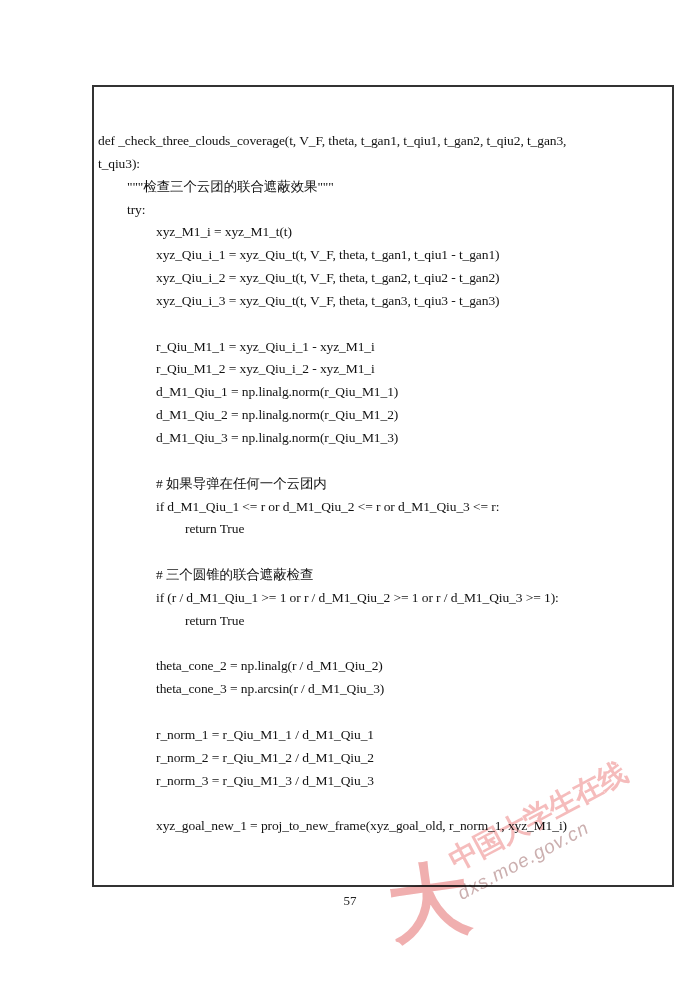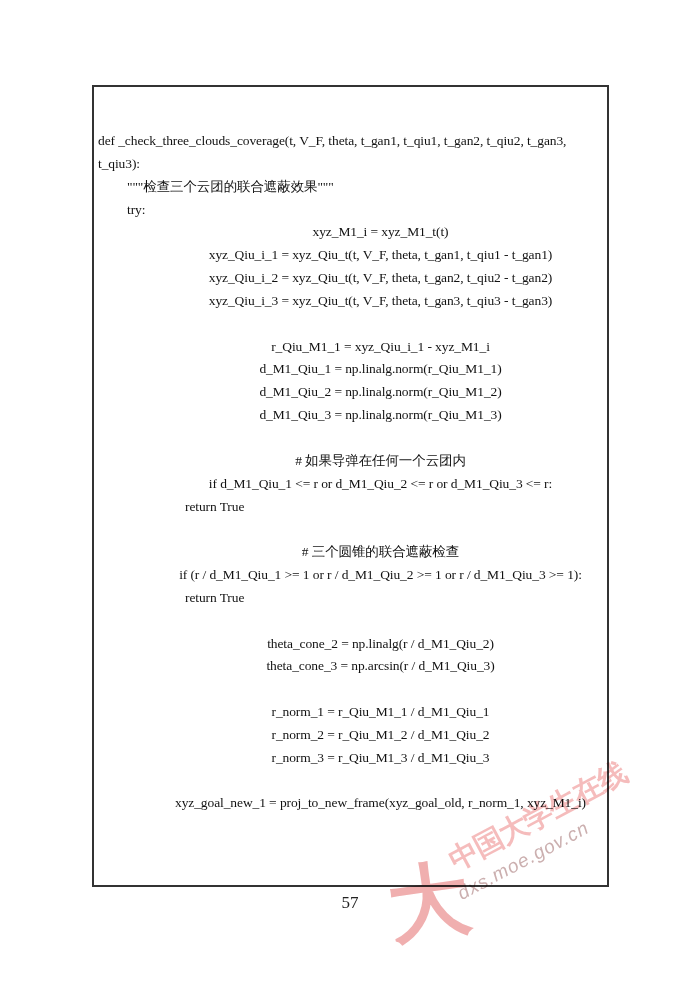--- a/index.html
+++ b/index.html
@@ -15,46 +15,46 @@
   }
   .page {
     position: absolute;
     inset: 0;
     background: #ffffff;
   }
   .code-box {
     position: absolute;
     left: 92px;
     top: 85px;
-    width: 517px;
+    width: 582px;
     height: 802px;
     border: 2px solid #333333;
     background: transparent;
     padding: 43px 2px 8px 4px;
     overflow: hidden;
   }
   .code-line {
     font-size: 13.5px;
     line-height: 22.85px;
     height: 22.85px;
     white-space: pre;
     letter-spacing: -0.1px;
     color: #121212;
   }
   .code-line.indent-0 { padding-left: 0; }
   .code-line.indent-1 { padding-left: 29px; }
-  .code-line.indent-2 { padding-left: 58px; text-align: center; }
+  .code-line.indent-2 { padding-left: 58px; }
   .code-line.indent-3 { padding-left: 87px; }
   .page-number {
     position: absolute;
     left: 0;
     top: 893px;
     width: 700px;
     text-align: center;
-    font-size: 17px;
+    font-size: 13px;
     color: #222222;
   }
   .watermark {
     position: absolute;
     inset: 0;
     pointer-events: none;
     mix-blend-mode: multiply;
   }
   .wm-logo {
     position: absolute;
@@ -105,20 +105,21 @@
         <div class="code-line indent-0">def _check_three_clouds_coverage(t, V_F, theta, t_gan1, t_qiu1, t_gan2, t_qiu2, t_gan3,</div>
         <div class="code-line indent-0">t_qiu3):</div>
         <div class="code-line indent-1">"""检查三个云团的联合遮蔽效果"""</div>
         <div class="code-line indent-1">try:</div>
         <div class="code-line indent-2">xyz_M1_i = xyz_M1_t(t)</div>
         <div class="code-line indent-2">xyz_Qiu_i_1 = xyz_Qiu_t(t, V_F, theta, t_gan1, t_qiu1 - t_gan1)</div>
         <div class="code-line indent-2">xyz_Qiu_i_2 = xyz_Qiu_t(t, V_F, theta, t_gan2, t_qiu2 - t_gan2)</div>
         <div class="code-line indent-2">xyz_Qiu_i_3 = xyz_Qiu_t(t, V_F, theta, t_gan3, t_qiu3 - t_gan3)</div>
         <div class="code-line indent-0">&nbsp;</div>
         <div class="code-line indent-2">r_Qiu_M1_1 = xyz_Qiu_i_1 - xyz_M1_i</div>
+        <div class="code-line indent-2">r_Qiu_M1_2 = xyz_Qiu_i_2 - xyz_M1_i</div>
         <div class="code-line indent-2">d_M1_Qiu_1 = np.linalg.norm(r_Qiu_M1_1)</div>
         <div class="code-line indent-2">d_M1_Qiu_2 = np.linalg.norm(r_Qiu_M1_2)</div>
         <div class="code-line indent-2">d_M1_Qiu_3 = np.linalg.norm(r_Qiu_M1_3)</div>
         <div class="code-line indent-0">&nbsp;</div>
         <div class="code-line indent-2"># 如果导弹在任何一个云团内</div>
         <div class="code-line indent-2">if d_M1_Qiu_1 &lt;= r or d_M1_Qiu_2 &lt;= r or d_M1_Qiu_3 &lt;= r:</div>
         <div class="code-line indent-3">return True</div>
         <div class="code-line indent-0">&nbsp;</div>
         <div class="code-line indent-2"># 三个圆锥的联合遮蔽检查</div>
         <div class="code-line indent-2">if (r / d_M1_Qiu_1 &gt;= 1 or r / d_M1_Qiu_2 &gt;= 1 or r / d_M1_Qiu_3 &gt;= 1):</div>

